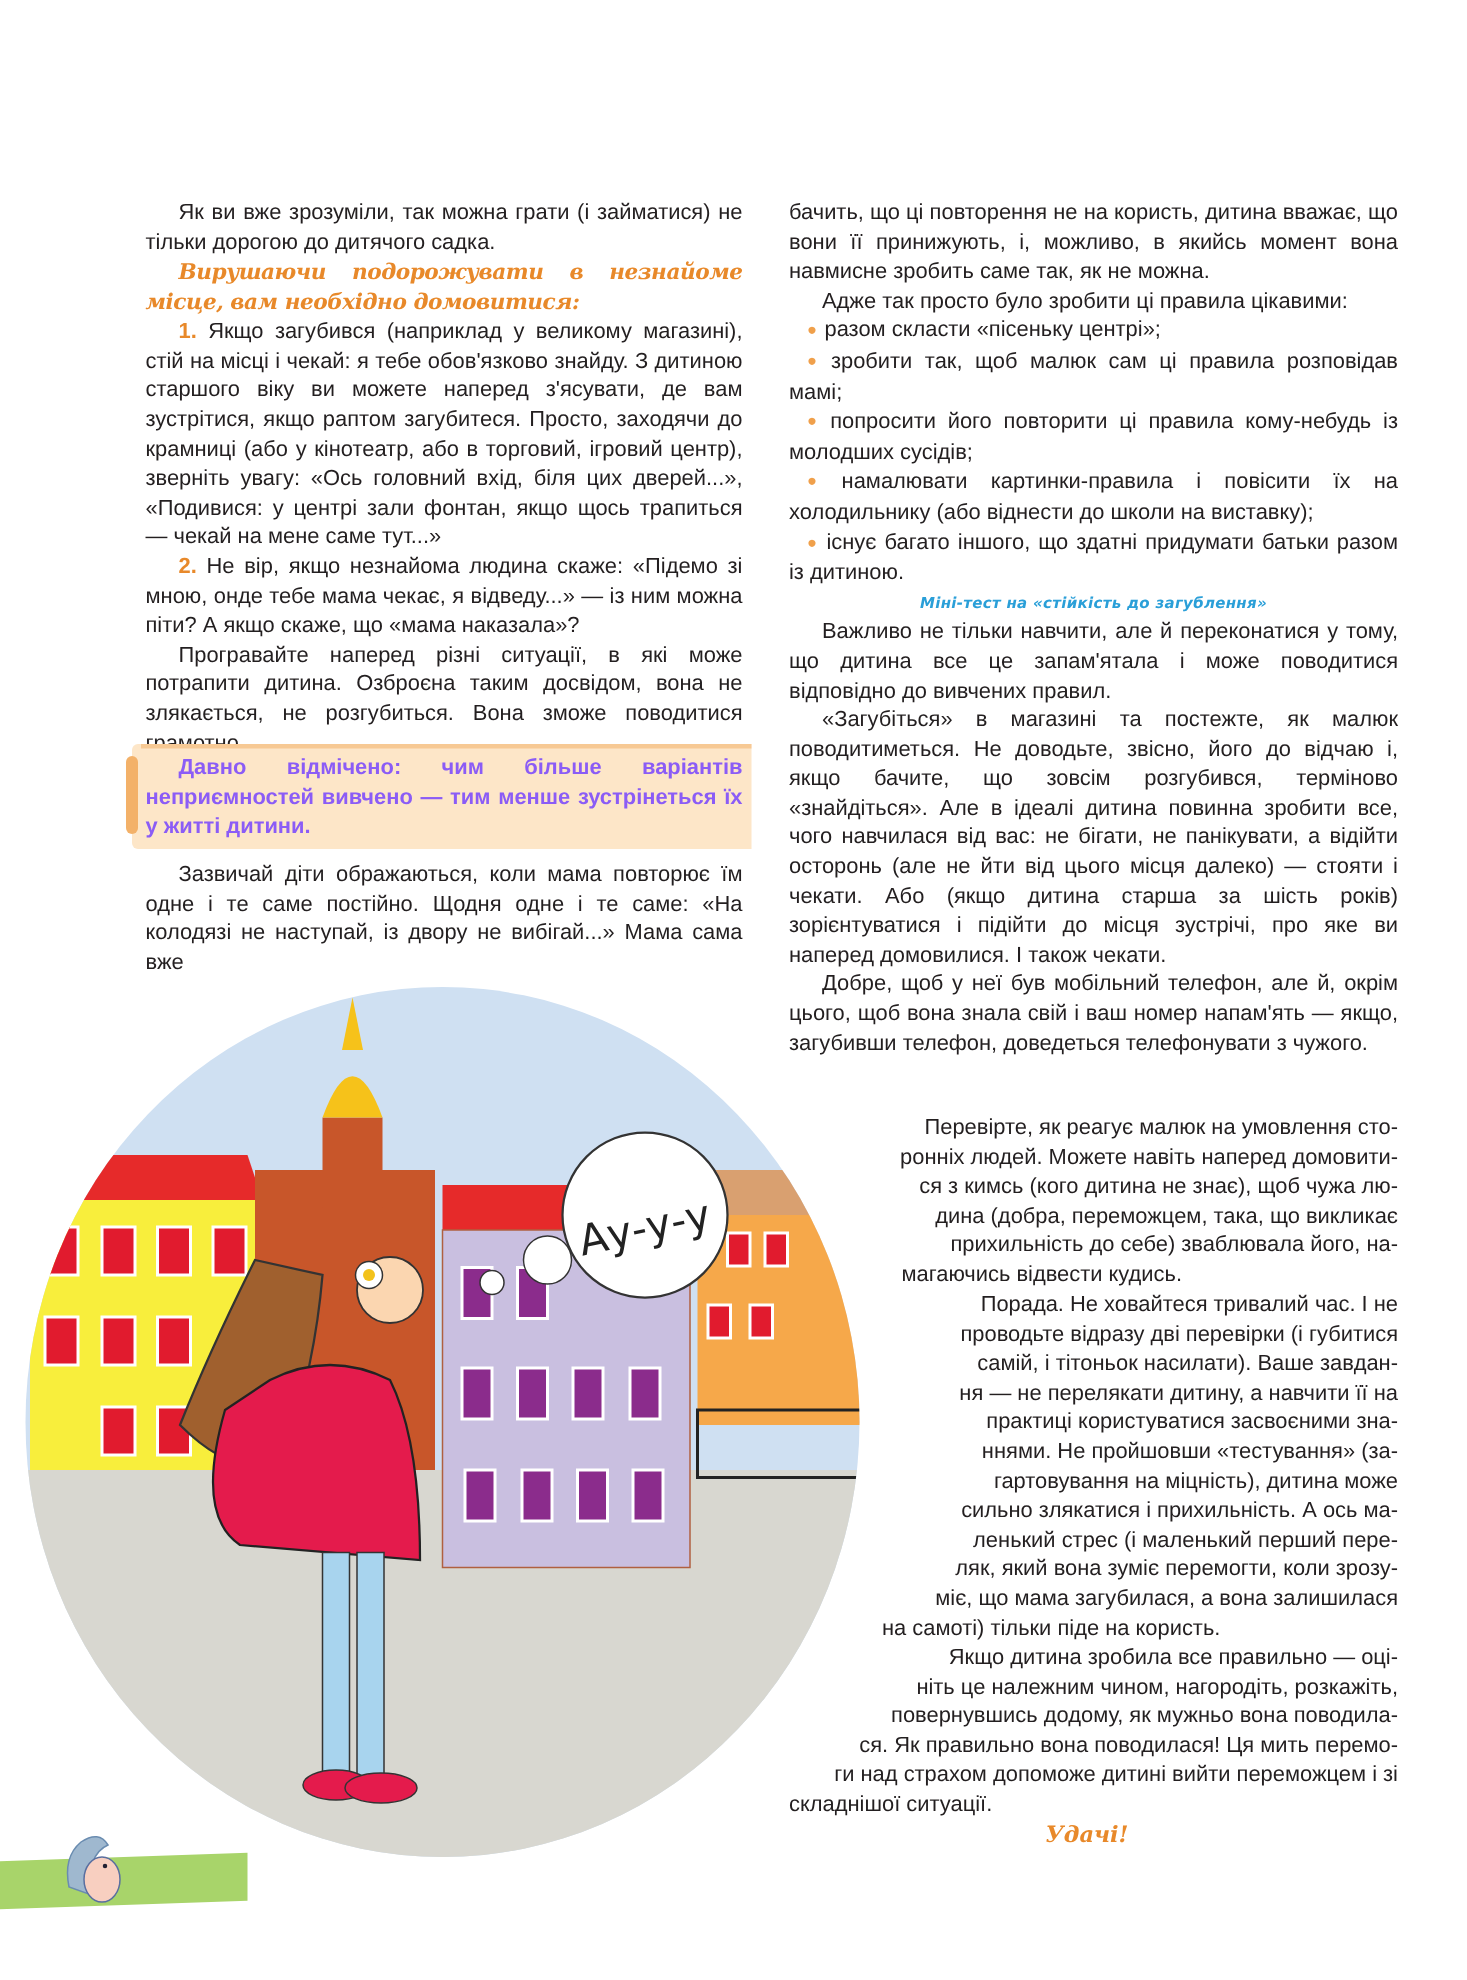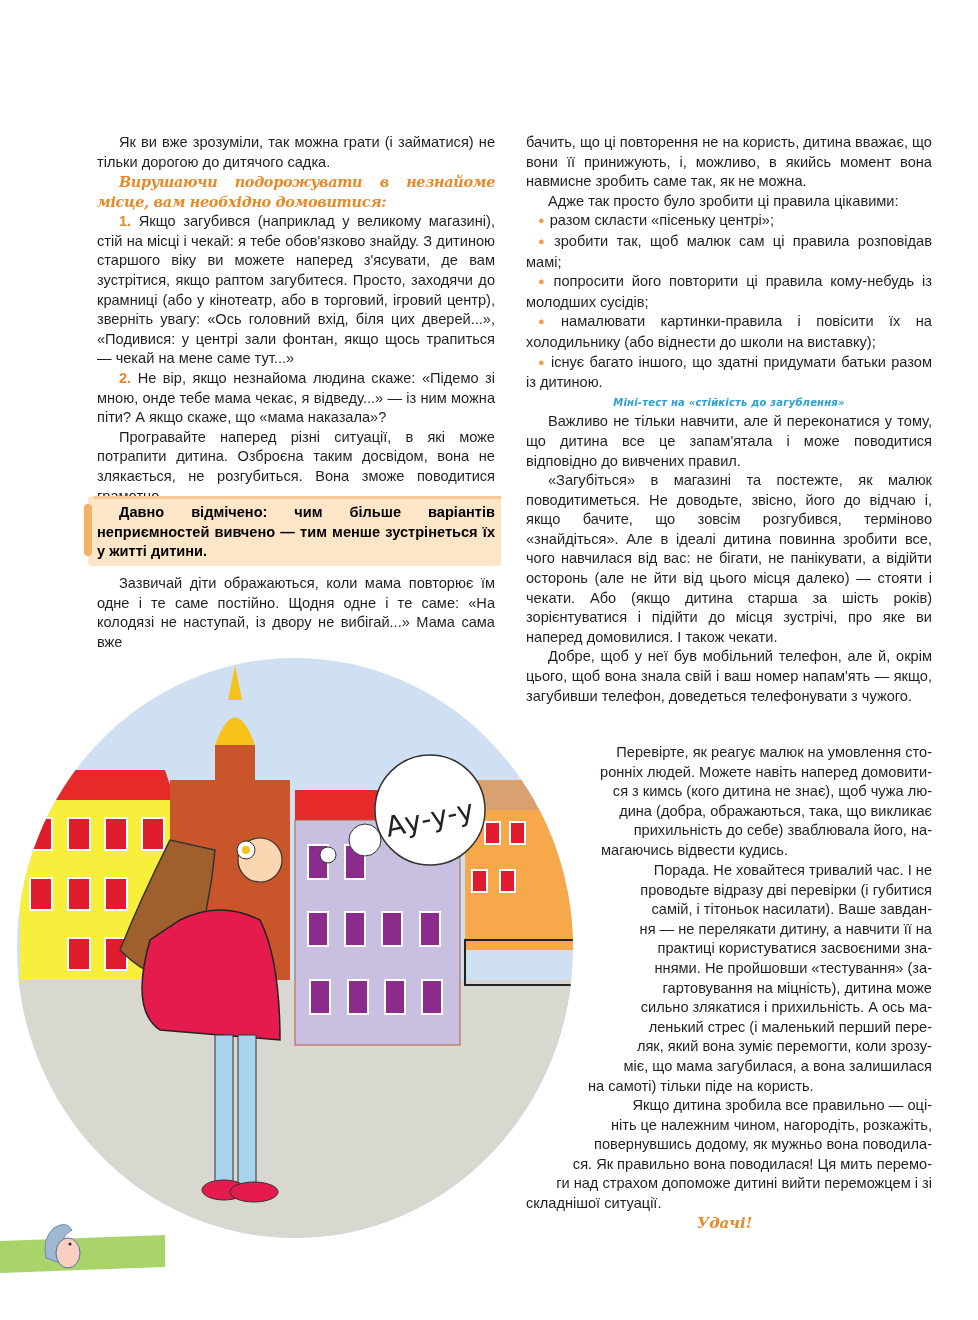--- a/index.html
+++ b/index.html
@@ -12,21 +12,21 @@
   #col-right { left:526px; top:133px; width:406px; }
   .script { font-family:"DejaVu Serif", serif; font-style:italic; font-weight:bold;
             color:#e8892a; font-size:14.4px; line-height:20px; letter-spacing:-0.3px; margin:6px 0 2px 0; text-indent:0; }
   .num { color:#e8892a; font-weight:bold; }
   .callout { position:absolute; left:88px; top:496px; width:413px; height:70px;
              background:#fde6c8; border-radius:4px 0 0 4px; }
   .callout::before { content:""; position:absolute; left:-4px; top:8px; width:8px; height:52px;
              background:#f3b169; border-radius:5px; }
   .callout::after { content:""; position:absolute; left:6px; right:0; top:0; height:3px; background:#f3b169; opacity:.55; }
   .callout-text { position:absolute; left:97px; top:503px; width:398px; font-size:14.6px; line-height:19.6px;
-             font-weight:bold; text-align:justify; color:#000000; }
+             font-weight:bold; text-align:justify; color:#8b5cf6; }
   .callout-text span { display:block; text-indent:22px; }
   .bullet { text-indent:0 !important; padding-left:0; }
   .bullet .dot { color:#f0a04b; font-size:11px; margin-left:12px; margin-right:5px; position:relative; top:-1px; }
   .mini-title { font-family:"DejaVu Sans", sans-serif; font-weight:bold; font-style:italic;
              color:#2a9fd8; font-size:10px; text-align:center; margin:8px 0 6px 0; text-indent:0 !important; letter-spacing:0.2px; }
   .indent-r { display:block; }
   .udachi { position:absolute; left:697px; top:1214px; font-family:"DejaVu Serif", serif; font-style:italic; font-weight:bold;
             color:#e8892a; font-size:15px;text-align:right; }
   .scene { position:absolute; left:10px; top:650px; width:570px; height:595px; }
   .hedgehog-band { position:absolute; left:0; top:1238px; width:165px; height:32px; background:#a8d46a;
@@ -64,21 +64,21 @@
   <p class="mini-title">Міні-тест на «стійкість до загублення»</p>
   <p>Важливо не тільки навчити, але й переконатися у тому, що дитина все це запам'ятала і може поводитися відповідно до вивчених правил.</p>
   <p>«Загубіться» в магазині та постежте, як малюк поводитиметься. Не доводьте, звісно, його до відчаю і, якщо бачите, що зовсім розгубився, терміново «знайдіться». Але в ідеалі дитина повинна зробити все, чого навчилася від вас: не бігати, не панікувати, а відійти осторонь (але не йти від цього місця далеко) — стояти і чекати. Або (якщо дитина старша за шість років) зорієнтуватися і підійти до місця зустрічі, про яке ви наперед домовилися. І також чекати.</p>
   <p>Добре, щоб у неї був мобільний телефон, але й, окрім цього, щоб вона знала свій і ваш номер напам'ять — якщо, загубивши телефон, доведеться телефонувати з чужого.</p>
 </div>
 
 <div class="col" style="left:526px; top:743px; width:406px; text-align:right;">
   <span class="indent-r">Перевірте, як реагує малюк на умовлення сто-</span>
   <span class="indent-r">ронніх людей. Можете навіть наперед домовити-</span>
   <span class="indent-r">ся з кимсь (кого дитина не знає), щоб чужа лю-</span>
-  <span class="indent-r">дина (добра, ображаються, така, що викликає</span>
+  <span class="indent-r">дина (добра, переможцем, така, що викликає</span>
   <span class="indent-r">прихильність до себе) зваблювала його, на-</span>
   <span class="indent-r" style="text-align:left; padding-left:75px;">магаючись відвести кудись.</span>
 </div>
 <div class="col" style="left:526px; top:861px; width:406px; text-align:right;">
   <span class="indent-r">Порада. Не ховайтеся тривалий час. І не</span>
   <span class="indent-r">проводьте відразу дві перевірки (і губитися</span>
   <span class="indent-r">самій, і тітоньок насилати). Ваше завдан-</span>
   <span class="indent-r">ня — не перелякати дитину, а навчити її на</span>
   <span class="indent-r">практиці користуватися засвоєними зна-</span>
   <span class="indent-r">ннями. Не пройшовши «тестування» (за-</span>

